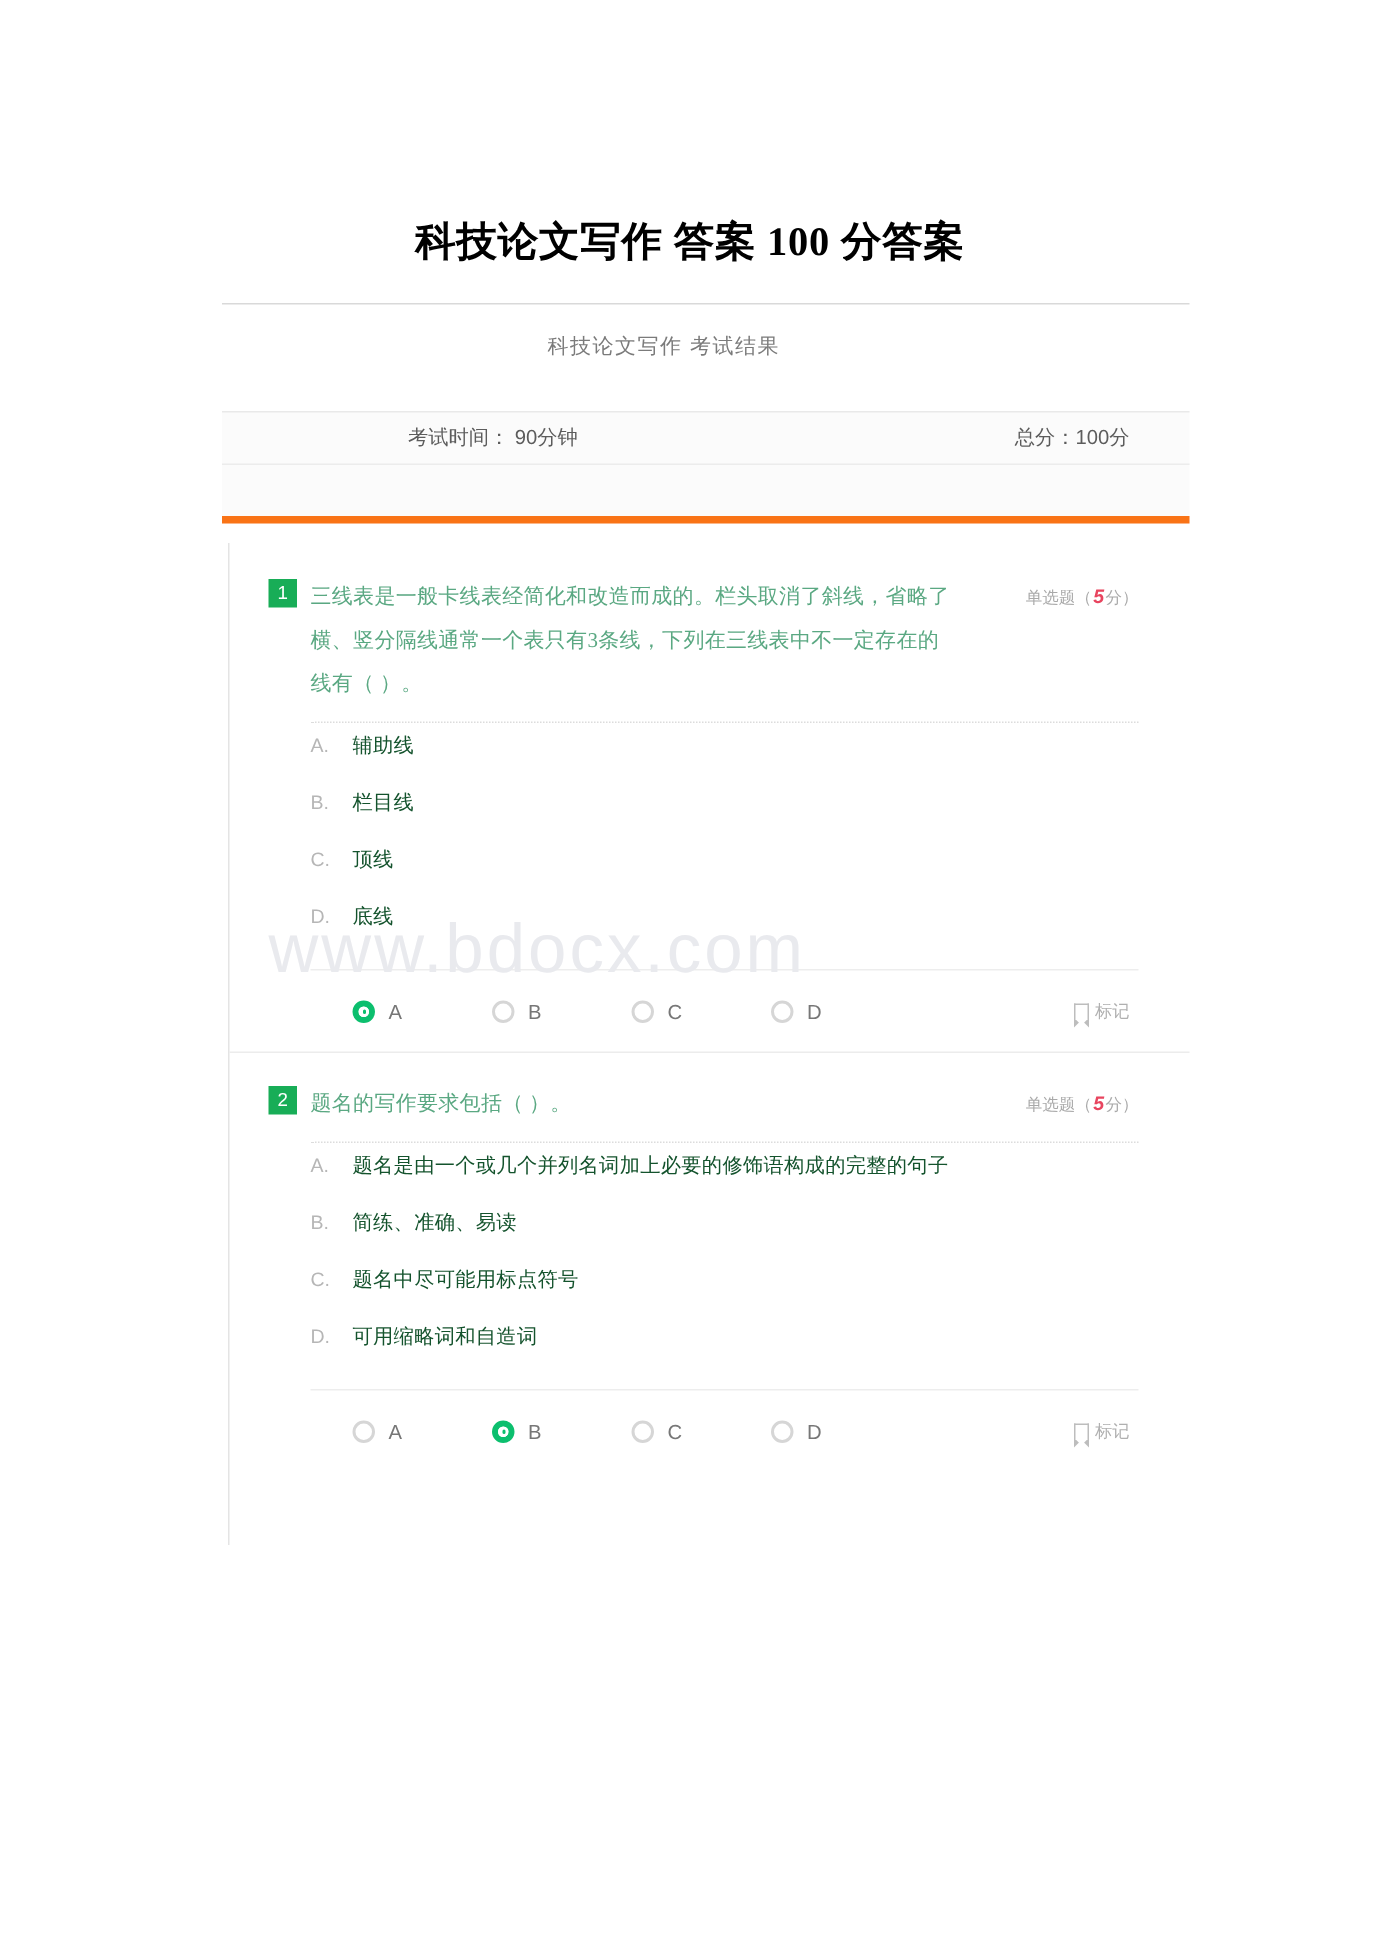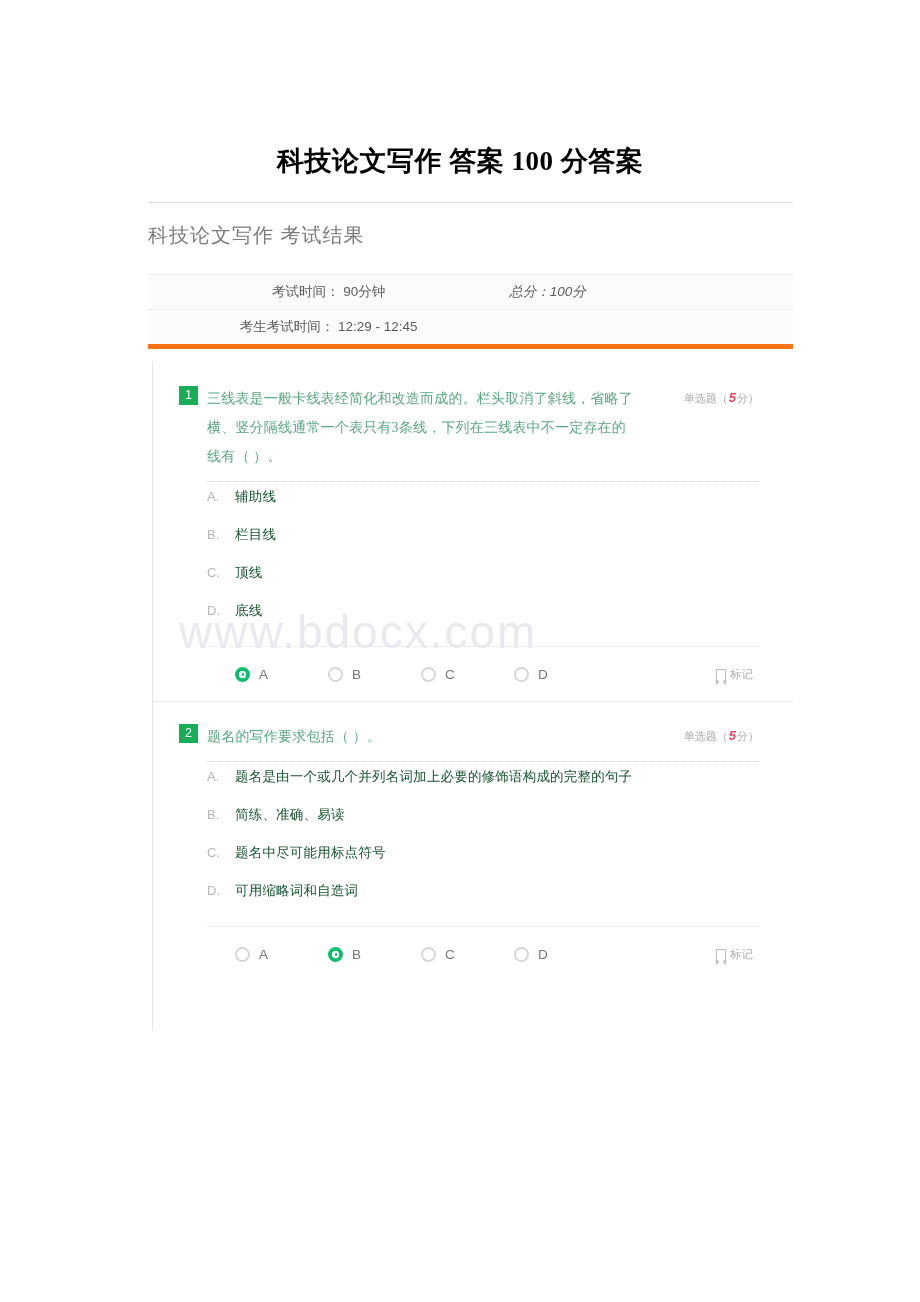--- a/index.html
+++ b/index.html
@@ -44,24 +44,24 @@
     height: 1px;
     background: #d9d9d9;
   }
 
   
   .exam-head {
     position: absolute;
     top: 222px;
     left: 148px;
     width: 645px;
-    text-align: left;
+    text-align: center;
     padding-right: 56px;
     box-sizing: border-box;
-    font-size: 20px;
+    font-size: 14px;
     color: #7b7b7b;
     letter-spacing: 1px;
   }
 
   
   .info-table {
     position: absolute;
     top: 274px;
     left: 148px;
     width: 645px;
@@ -74,21 +74,21 @@
     height: 34px;
     align-items: center;
     border-bottom: 1px solid #ececec;
   }
   .info-row.last { border-bottom: none; }
   .info-cell {
     font-size: 13.5px;
     color: #5c5c5c;
   }
   .info-cell.left  { width: 56%; text-align: center; }
-  .info-cell.right { width: 44%; text-align: left; padding-right: 40px; box-sizing: border-box; font-style: italic; }
+  .info-cell.right { width: 44%; text-align: right; padding-right: 40px; box-sizing: border-box; }
 
   
   .qpanel {
     position: absolute;
     top: 362px;
     left: 152px;
     width: 641px;
     height: 668px;
     background: #ffffff;
     border-left: 1px solid #e4e4e4;
@@ -287,21 +287,20 @@
   <div class="title-rule"></div>
 
   <div class="exam-head">科技论文写作 考试结果</div>
 
   <div class="info-table">
     <div class="info-row">
       <div class="info-cell left">考试时间： 90分钟</div>
       <div class="info-cell right">总分：100分</div>
     </div>
     <div class="info-row last">
-      <div class="info-cell left">考生考试时间： 12:29 - 12:45</div>
     </div>
   </div>
 
   <div class="qpanel">
 
     <div class="question q1">
       <div class="q-head">
         <div class="q-badge">1</div>
         <div class="q-stem">三线表是一般卡线表经简化和改造而成的。栏头取消了斜线，省略了横、竖分隔线通常一个表只有3条线，下列在三线表中不一定存在的线有（ ）。</div>
         <div class="q-meta">

